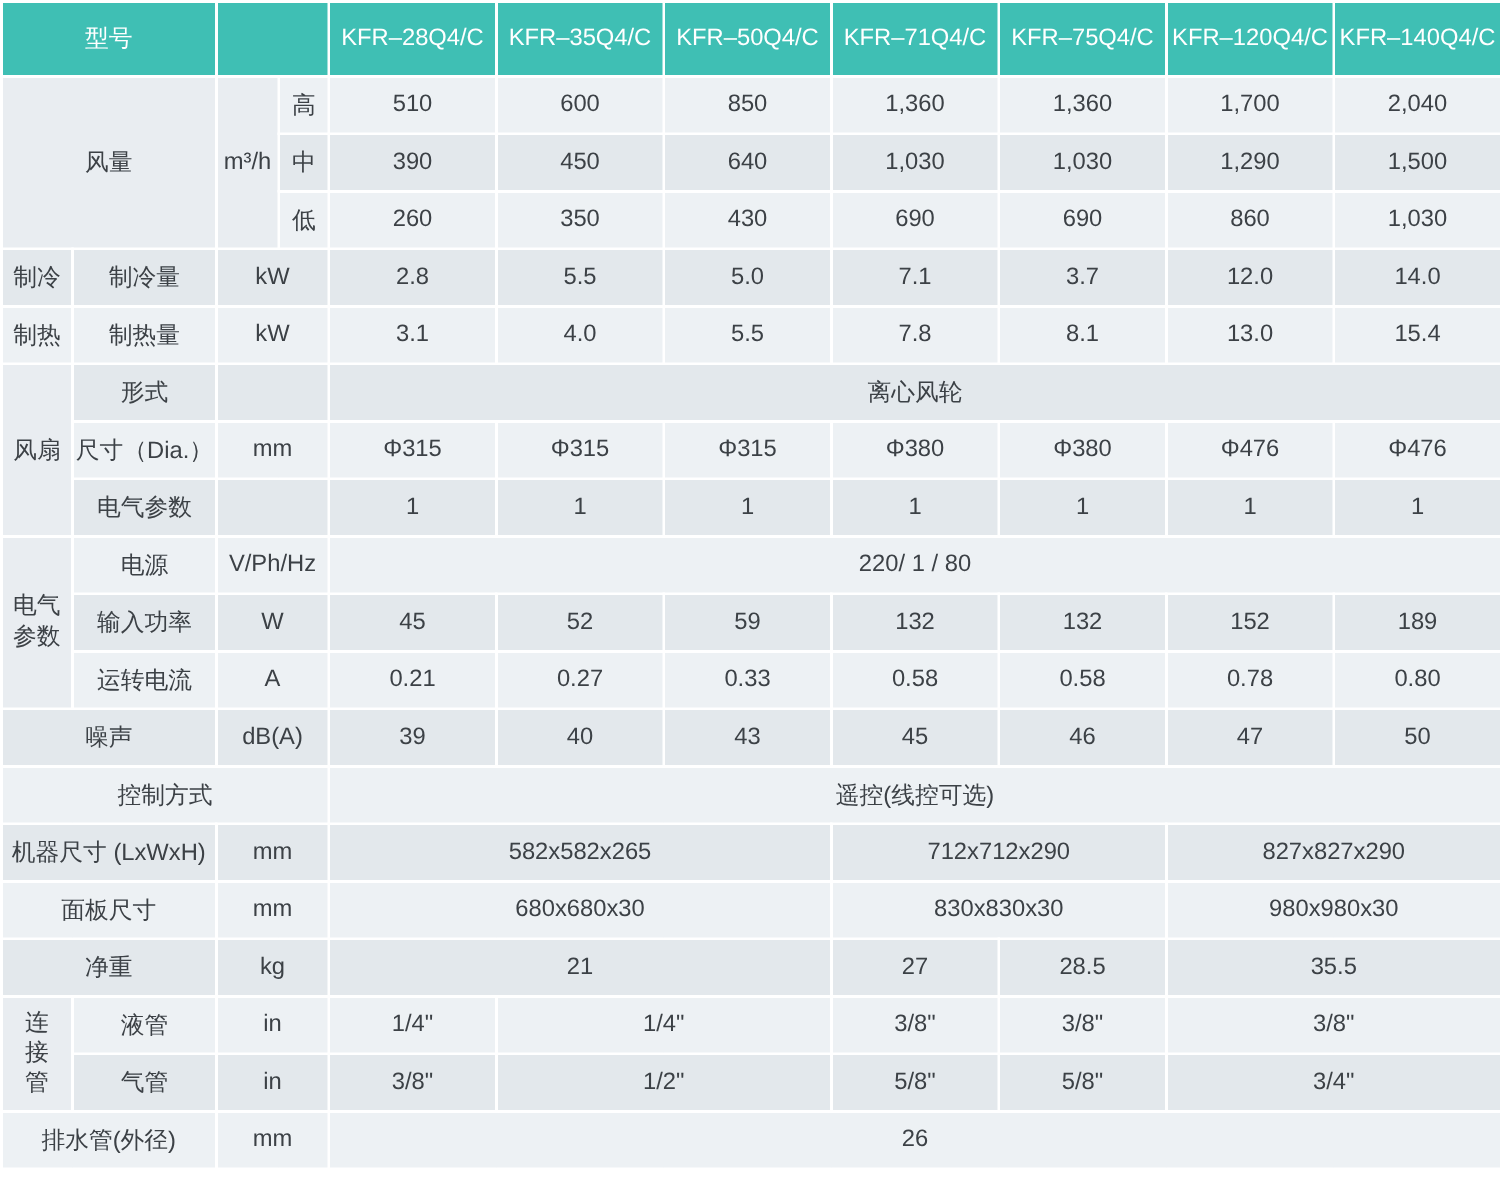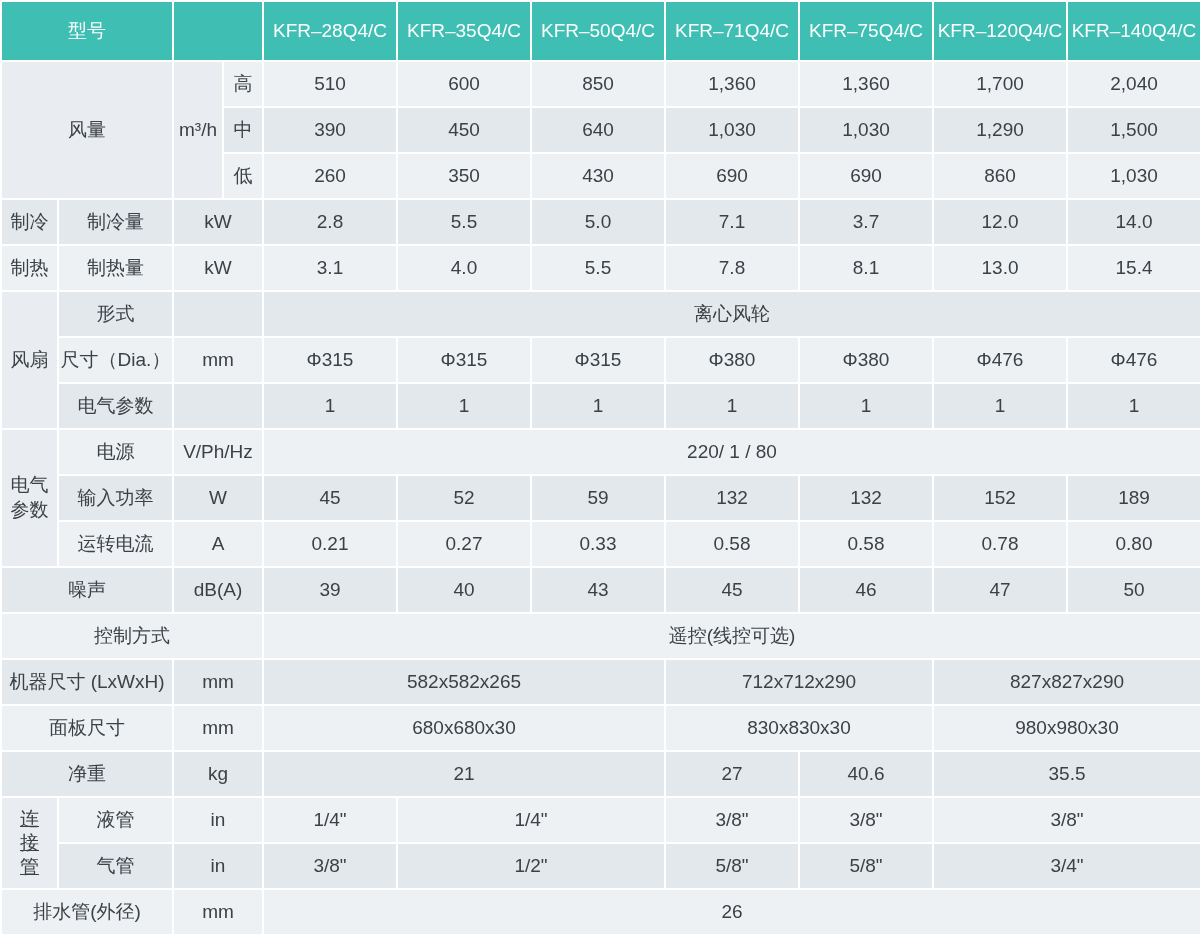--- a/index.html
+++ b/index.html
@@ -42,21 +42,20 @@
   .spec tbody tr{height:46px;}
   .light{background:var(--row-light);}
   .dark{background:var(--row-dark);}
   .merged{background:var(--row-merged);}
   .vtext{
     display:inline-block;
     width:1.15em;
     line-height:1.25;
     word-break:break-all;
     white-space:normal;
-    text-decoration:underline;
   }
   .wrap2{
     display:inline-block;
     width:2.2em;
     line-height:1.3;
     word-break:break-all;
     white-space:normal;
   }
 </style>
 </head>
@@ -247,21 +246,21 @@
       <td colspan="3" class="light">680x680x30</td>
       <td colspan="2" class="light">830x830x30</td>
       <td colspan="2" class="light">980x980x30</td>
     </tr>
 
     <tr>
       <td colspan="2" class="dark">净重</td>
       <td colspan="2" class="dark">kg</td>
       <td colspan="3" class="dark">21</td>
       <td class="dark">27</td>
-      <td class="dark">40.6</td>
+      <td class="dark">28.5</td>
       <td colspan="2" class="dark">35.5</td>
     </tr>
 
     <tr>
       <td rowspan="2" class="merged"><span class="vtext">连接管</span></td>
       <td class="light">液管</td>
       <td colspan="2" class="light">in</td>
       <td class="light">1/4"</td>
       <td colspan="2" class="light">1/4"</td>
       <td class="light">3/8"</td>

